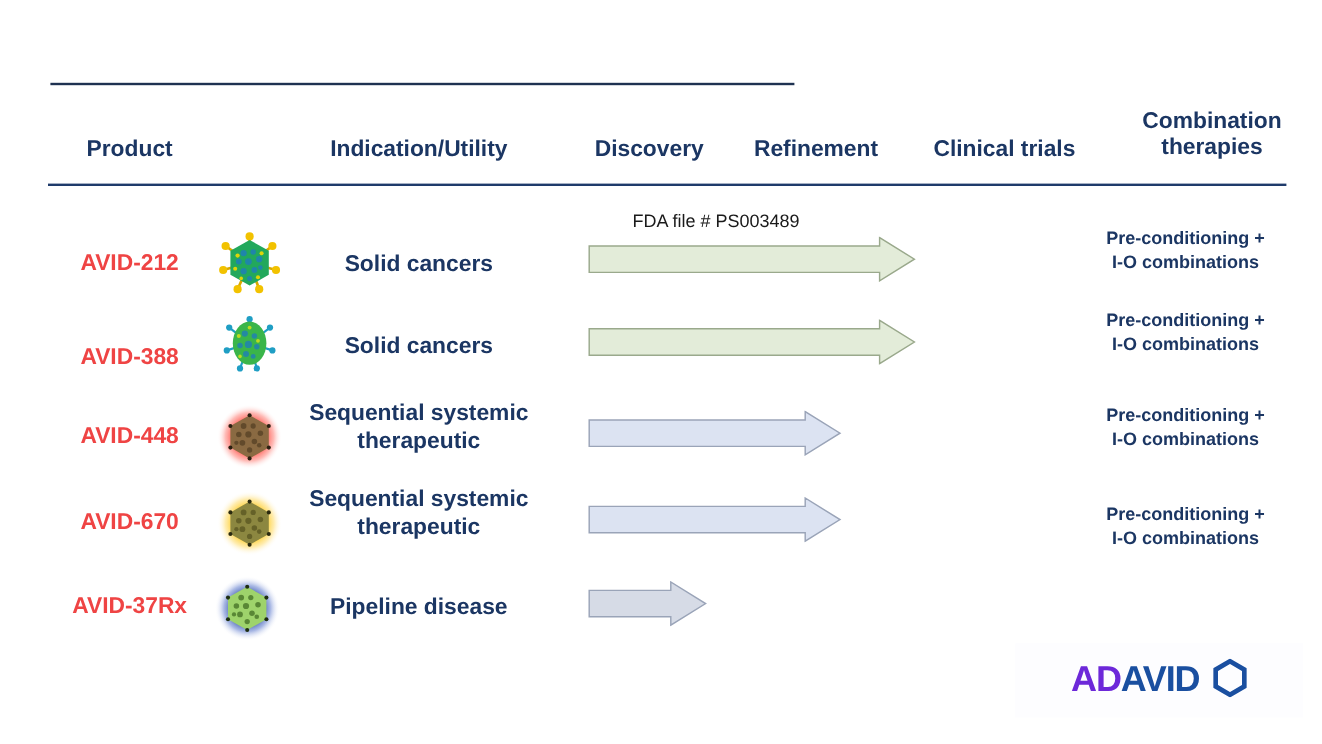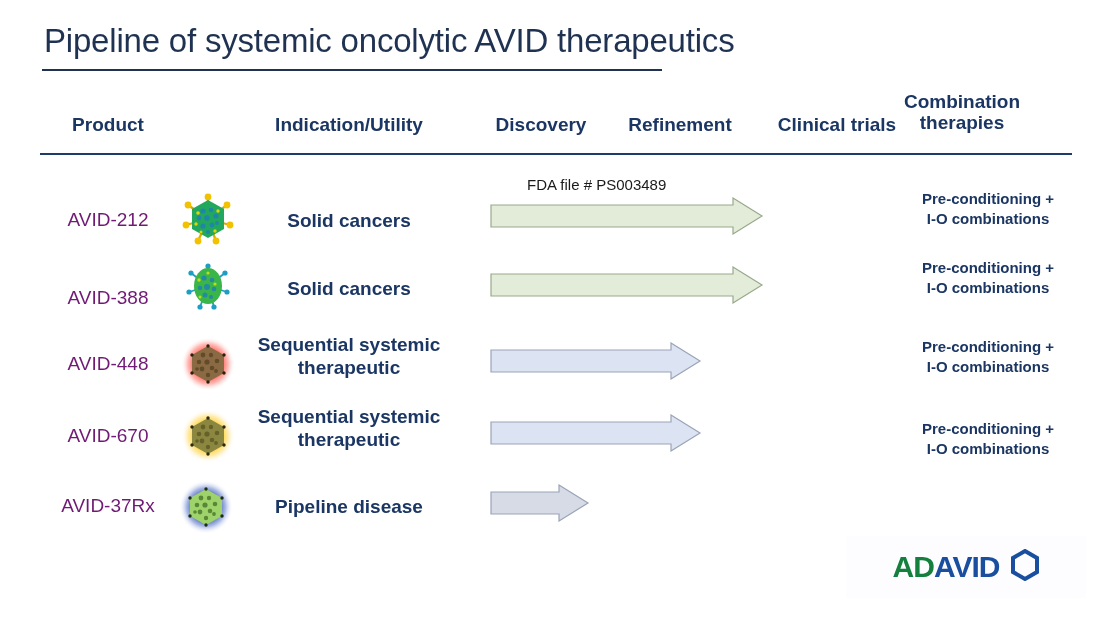--- a/index.html
+++ b/index.html
@@ -55,22 +55,22 @@
     top: 153px;
     width: 1032px;
     height: 2px;
     background: #1f3b6b;
   }
   .prod-name {
     position: absolute;
     left: 38px;
     width: 140px;
     text-align: center;
-    color: #701a75;
-    font-weight: normal;
+    color: #ef4444;
+    font-weight: bold;
     font-size: 19px;
     white-space: nowrap;
   }
   .indication {
     position: absolute;
     left: 228px;
     width: 242px;
     text-align: center;
     color: #1b3663;
     font-weight: bold;
@@ -122,38 +122,37 @@
     display: flex;
     align-items: center;
     justify-content: center;
   }
   .logo-text {
     font-size: 30px;
     font-weight: bold;
     letter-spacing: -1px;
     font-family: "Liberation Sans", sans-serif;
   }
-  .logo-ad { color: #15803d; }
+  .logo-ad { color: #6d28d9; }
   .logo-cure { color: #1a4fa0; }
   .logo-hex { margin-left: 12px; display: inline-block; }
 </style>
 </head>
 <body>
 
 <div class="slide">
 
-  <div class="title">Pipeline of systemic oncolytic AVID therapeutics</div>
   <div class="title-rule"></div>
 
   <div class="col-head" style="left:38px; top:114px; width:140px;">Product</div>
   <div class="col-head" style="left:228px; top:114px; width:242px;">Indication/Utility</div>
   <div class="col-head" style="left:478px; top:114px; width:126px;">Discovery</div>
   <div class="col-head" style="left:758px; top:114px; width:158px;">Clinical trials</div>
   <div class="col-head" style="left:608px; top:114px; width:144px;">Refinement</div>
-  <div class="col-head" style="left:880px; top:91px; width:164px;">
+  <div class="col-head" style="left:928px; top:91px; width:164px;">
     <span>Combination</span><br>
     <span>therapies</span>
   </div>
   <div class="header-rule"></div>
 
   <div class="fda-note">FDA file # PS003489</div>
 
   <div class="prod-name" style="top:209px;">AVID-212</div>
   <div class="virus" style="top:191px;">
     <svg viewBox="0 0 56 56">

